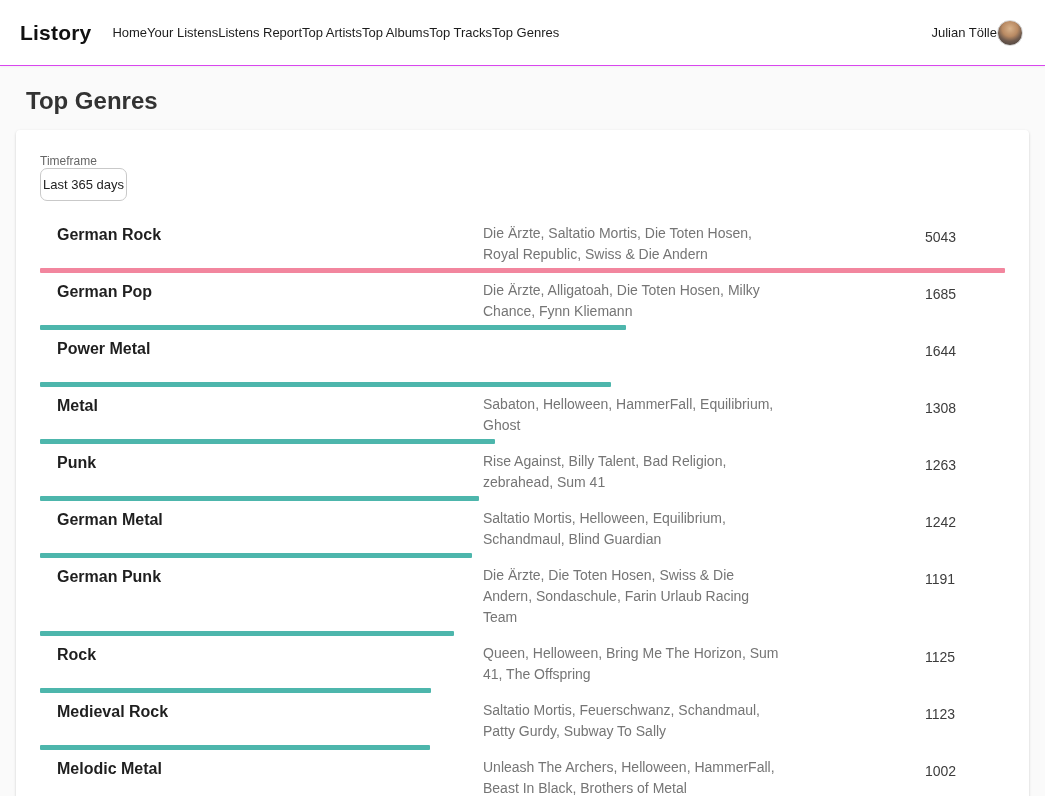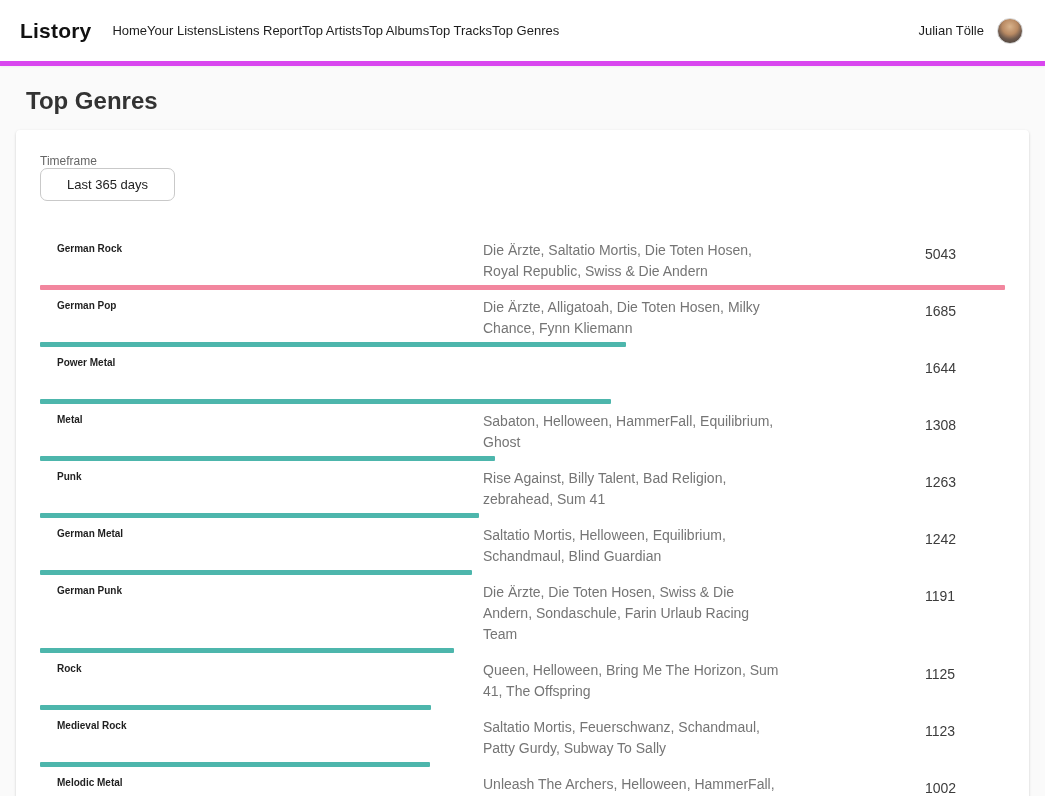--- a/index.html
+++ b/index.html
@@ -6,33 +6,33 @@
   html, body {
     width:1045px; height:796px; overflow:hidden;
     background:#fafafa;
     font-family:"Liberation Sans", sans-serif;
     color:#212121;
   }
   
   .navbar {
     display:flex; align-items:center;
     height:66px; background:#ffffff;
-    border-bottom:5px solid #d946ef;
+    border-bottom:1px solid #d946ef;
     box-shadow:0 1px 2px rgba(0,0,0,0.04);
     padding:0 22px 0 20px;
   }
   .brand {
     font-size:21px; font-weight:bold; color:#111;
     margin-right:21px; cursor:pointer; letter-spacing:0.2px;
   }
   .nav-links { display:flex; align-items:center; flex:1; }
   .nav-link {
     font-size:13px; color:#1d1d1d; cursor:pointer; white-space:nowrap;
   }
-  .nav-right { display:flex; align-items:center; gap:13px; }
+  .nav-right { display:flex; align-items:center; }
   .username { font-size:13px; color:#1d1d1d; cursor:pointer; }
   .avatar {
     width:26px; height:26px; border-radius:50%;
     background: radial-gradient(circle at 50% 32%, #d9b38c 0%, #b98a63 38%, #6e5a4e 62%, #3c3734 100%);
     border:1px solid #d8d8d8;
     cursor:pointer;
   }
   
   .page-title {
     font-size:24px; font-weight:700; color:#333;
@@ -40,30 +40,30 @@
   }
   .card {
     margin:0 16px; background:#ffffff; border-radius:4px;
     box-shadow:0 1px 3px rgba(0,0,0,0.12), 0 1px 2px rgba(0,0,0,0.08);
     padding:24px 24px 30px 24px;
   }
   .tf-label { font-size:12px; color:#666; }
   .tf-select {
     display:inline-block; background:#fff;
     border:1px solid #c9c9c9; border-radius:7px;
-    padding:8px 26px; font-size:13px; color:#222;
-    cursor:pointer; margin-bottom:32px;
+    padding:8px 2px; font-size:13px; color:#222;
+    cursor:pointer; margin-bottom:15px;
   }
   
   .genre-list { width:965px; }
   .genre-row { padding-top:7px; }
   .row-content { display:flex; align-items:flex-start; min-height:42px; }
   .genre-name {
     width:443px; padding-left:17px; padding-top:3px;
-    font-size:10px; font-weight:700; color:#1f1f1f;
+    font-size:16px; font-weight:700; color:#1f1f1f;
   }
   .genre-artists {
     width:302px; font-size:14px; color:#757575; line-height:1.5;
   }
   .genre-count {
     margin-left:auto; width:80px; padding-top:6px;
     font-size:14px; color:#3c3c3c;
   }
   .genre-bar { height:5px; margin-top:3px; border-radius:1px; }
 </style>

